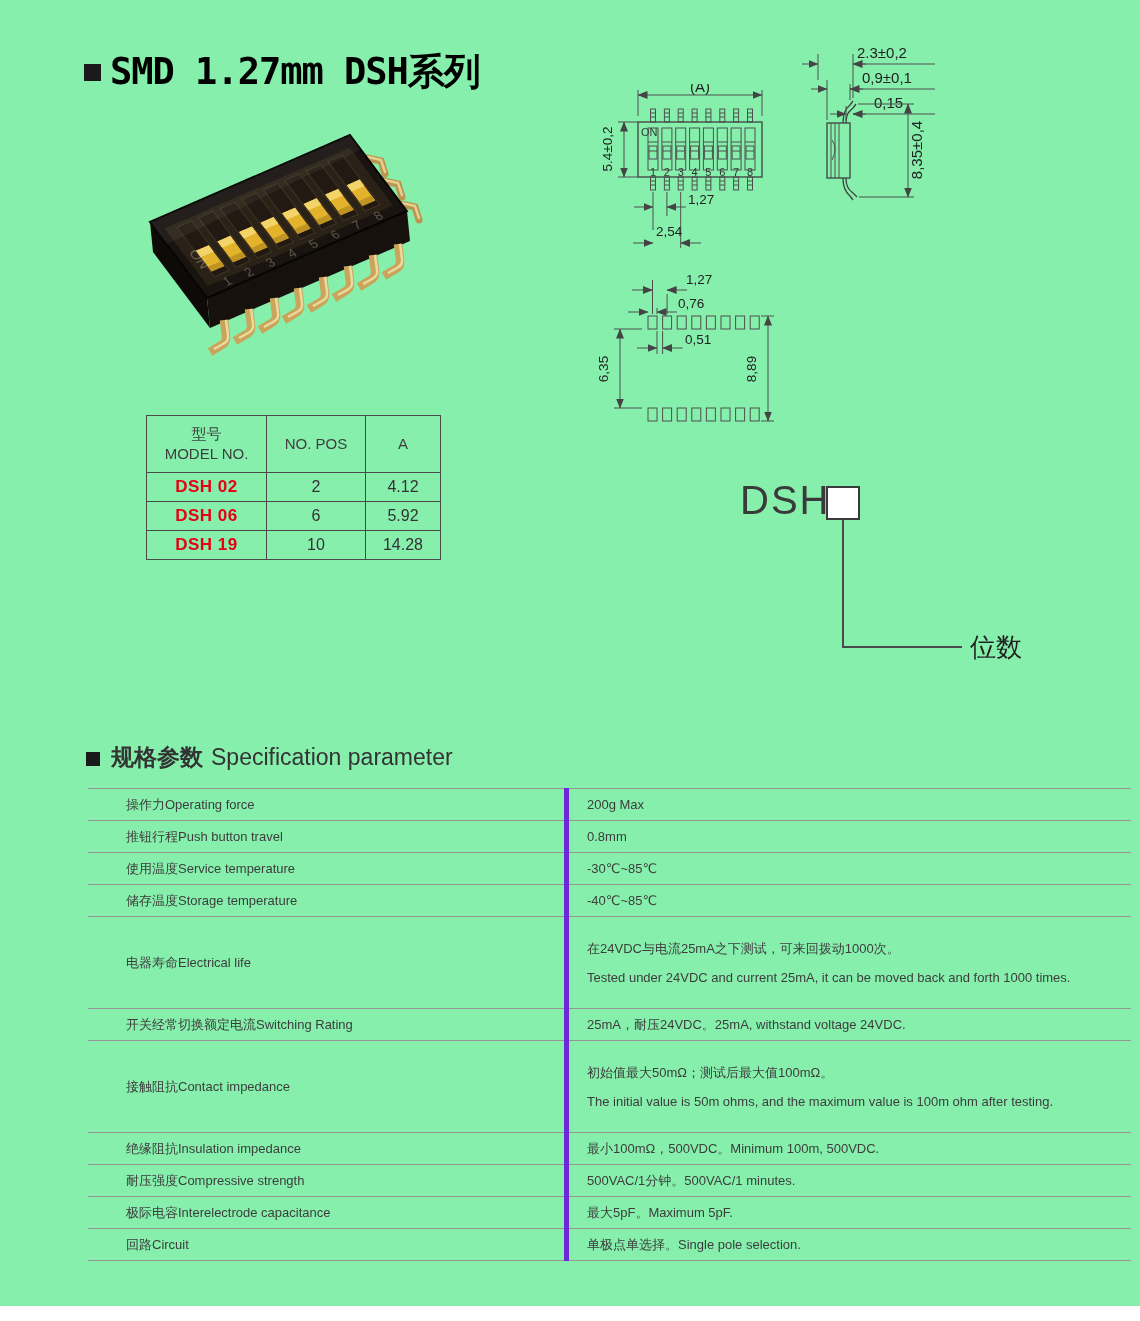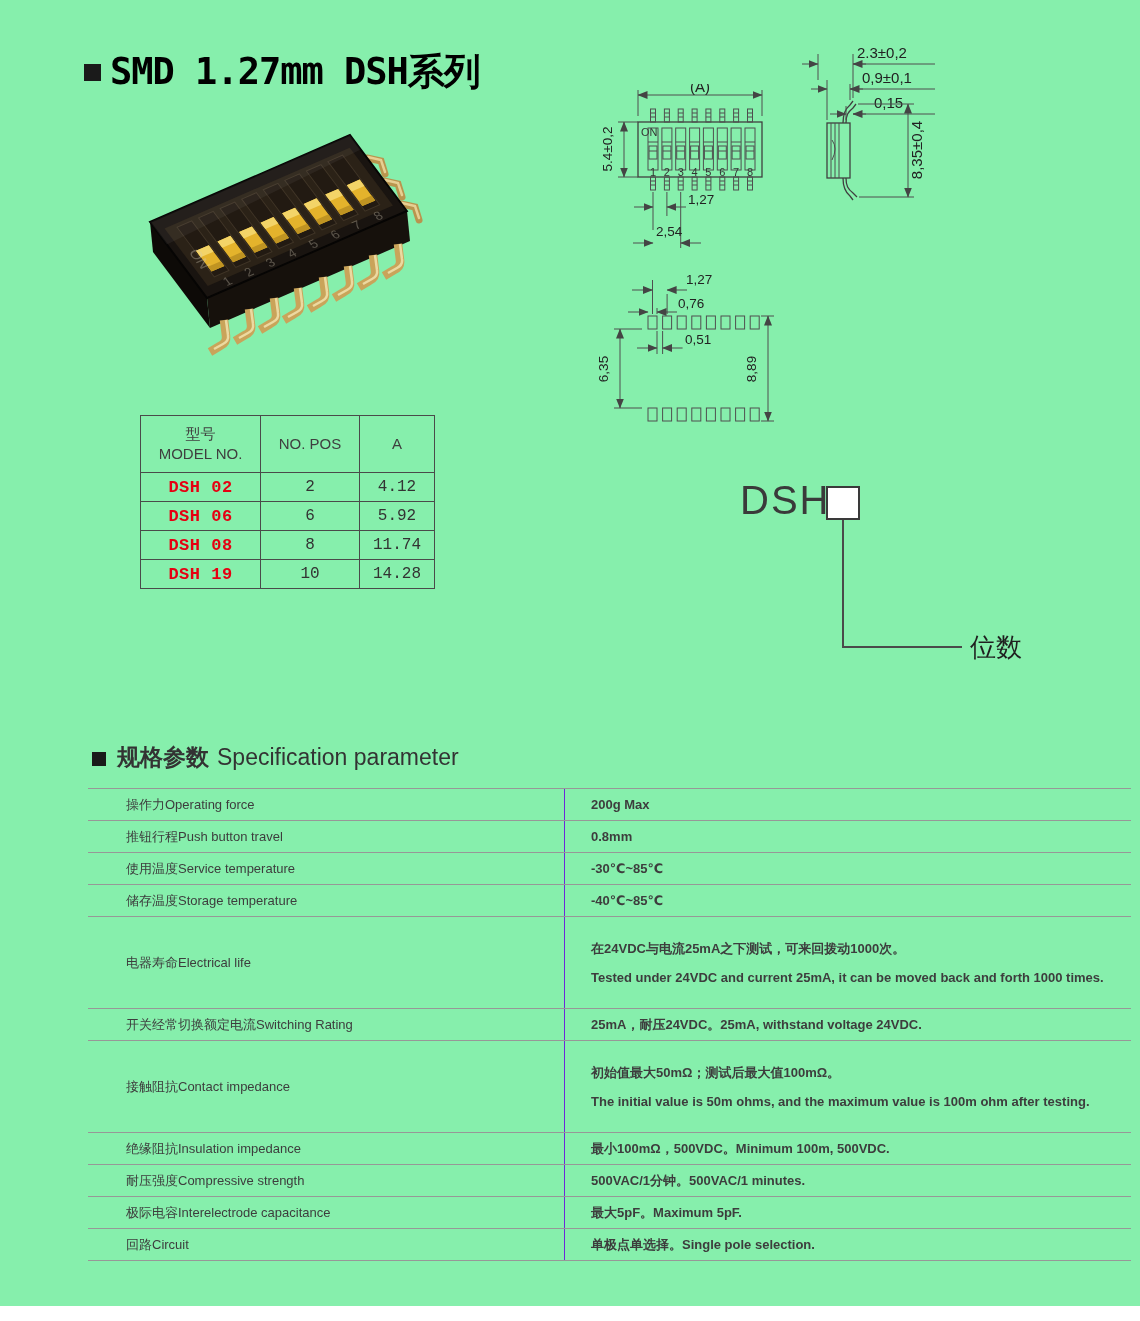--- a/index.html
+++ b/index.html
@@ -7,44 +7,44 @@
         font-family:"Liberation Sans","DejaVu Sans",sans-serif;color:#3d3d3d;}
   .abs{position:absolute;}
 
   
   .title-row{left:84px;top:52px;display:flex;align-items:flex-start;}
   .title-bullet{width:17px;height:17px;background:#1a1a1a;margin-top:12px;margin-right:9px;}
   .title-text{font-family:"DejaVu Sans Mono","Liberation Mono",monospace;font-weight:bold;
               font-size:37px;letter-spacing:-1px;color:#000;line-height:1.1;}
 
   
-  .model-table{left:140px;top:415px;border-collapse:collapse;}
+  .model-table{left:146px;top:415px;border-collapse:collapse;}
   .model-table th,.model-table td{border:1px solid #4a4a4a;text-align:center;vertical-align:middle;}
   .model-table th{font-size:15px;font-weight:normal;color:#3f3f3f;white-space:pre-line;height:54px;line-height:1.35;}
-  .model-table td{height:26px;font-size:16px;color:#333;font-family:Liberation Mono, monospace;}
+  .model-table td{height:26px;font-size:16px;color:#333;}
   .model-table td.model{color:#e60012;font-weight:bold;font-size:17px;letter-spacing:0.5px;}
   .col-model{width:117px;} .col-pos{width:96px;} .col-a{width:72px;}
 
   
   .ord-prefix{left:740px;top:478px;font-size:40px;color:#3a3a3a;letter-spacing:2px;}
   .ord-box{left:826px;top:486px;width:30px;height:30px;border:2px solid #3a3a3a;background:#fff;}
   .ord-line{left:842px;top:520px;width:118px;height:126px;border-left:2px solid #4a4a4a;border-bottom:2px solid #4a4a4a;}
   .ord-label{left:970px;top:630px;font-size:26px;color:#1f1f1f;text-align:center;}
 
   
-  .spec-head{left:86px;top:742px;display:flex;align-items:center;margin-left:6px;}
+  .spec-head{left:86px;top:742px;display:flex;align-items:center;}
   .spec-bullet{width:14px;height:14px;background:#1a1a1a;margin-right:11px;margin-top:2px;}
   .spec-title-zh{font-size:23px;font-weight:bold;color:#333;}
   .spec-title-en{font-size:23px;color:#333;margin-left:8px;}
 
   .spec-table{left:88px;top:788px;width:1043px;border-collapse:collapse;table-layout:fixed;}
   .spec-table td{border-bottom:1px solid #979797;font-size:13px;color:#3d3d3d;vertical-align:middle;}
   .spec-table tr:first-child td{border-top:1px solid #979797;}
   .spec-table td.k{width:437px;padding-left:38px;}
-  .spec-table td.v{border-left:1px solid #6d28d9;padding-left:26px;padding-right:14px;white-space:pre-line;font-weight:bold;}
+  .spec-table td.v{border-left:5px solid #6d28d9;padding-left:18px;padding-right:14px;white-space:pre-line;}
   .spec-table tr.r1 td{height:29px;}
   .spec-table tr.r3 td{height:89px;line-height:29px;margin-left:9px;}
 
   
   svg text{font-family:"Liberation Sans","DejaVu Sans",sans-serif;}
   .dim{font-size:13.5px;fill:#222;}
   .dim15{font-size:15px;fill:#222;}
   .dln{stroke:#4f4f4f;stroke-width:1;fill:none;}
   .bln{stroke:#3f3f3f;stroke-width:1.3;fill:none;}
 </style>
@@ -441,25 +441,20 @@
       <td class="model">DSH 02</td>
       <td>2</td>
       <td>4.12</td>
     </tr>
     <tr>
       <td class="model">DSH 06</td>
       <td>6</td>
       <td>5.92</td>
     </tr>
     <tr>
-      <td class="model">DSH 08</td>
-      <td>8</td>
-      <td>11.74</td>
-    </tr>
-    <tr>
       <td class="model">DSH 19</td>
       <td>10</td>
       <td>14.28</td>
     </tr>
   </tbody>
     </table>
 
   <div class="abs ord-prefix">DSH-</div>
   <div class="abs ord-box"></div>
   <div class="abs ord-line"></div>

